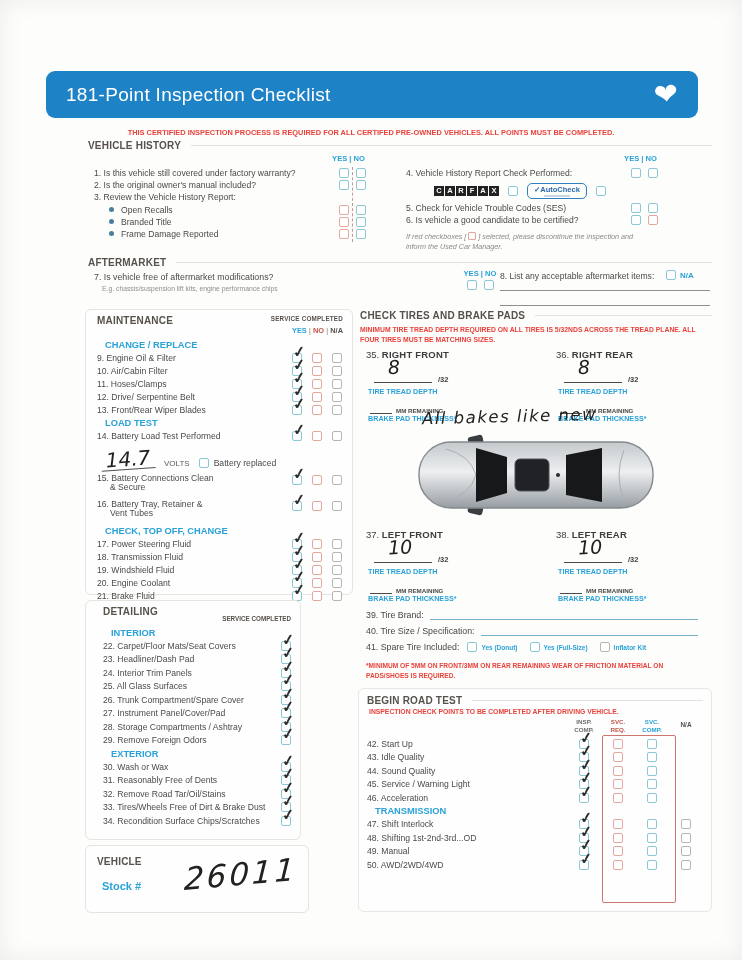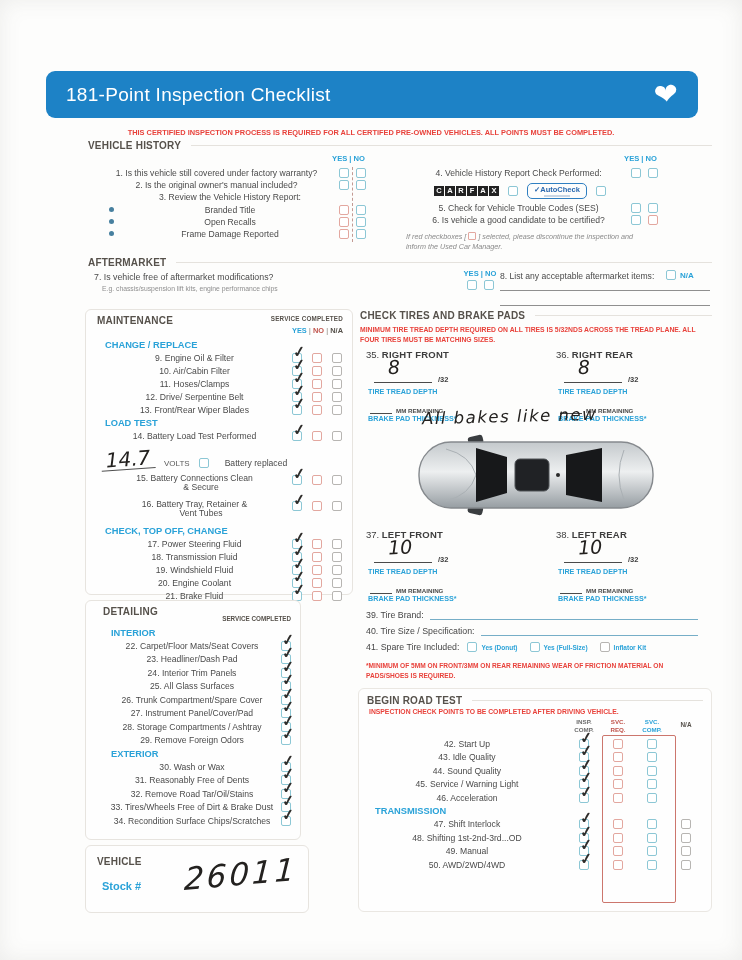--- a/index.html
+++ b/index.html
@@ -11,21 +11,21 @@
           display:flex;align-items:center;padding:0 20px;box-sizing:border-box;color:#fff;margin-left:8px;}
   .banner-title{font-size:19px;letter-spacing:.3px;}
   .heart{margin-left:auto;font-size:29px;line-height:1;transform:rotate(-6deg);}
   .notice{position:absolute;left:0;top:128px;width:100%;text-align:center;font-size:7.4px;font-weight:bold;color:#e8423b;}
 
   
   .sec-head{display:flex;align-items:center;height:12px;}
   .sec-title{font-size:10px;font-weight:bold;color:#56514b;letter-spacing:.2px;white-space:nowrap;}
   .sec-head::after{content:"";flex:1;border-top:1px solid #e5e2dd;margin-left:10px;}
   .row{display:flex;align-items:center;height:12.2px;font-size:8.6px;color:#4a4a4a;}
-  .lbl{flex:1;text-align:center;}
+  .lbl{flex:1;}
   .boxes{display:flex;gap:7px;align-items:center;}
   .cb{width:10px;height:10px;border:1.2px solid;border-radius:2px;box-sizing:border-box;display:inline-block;background:#fff;}
   .teal{border-color:#8cc7d5;}
   .pink{border-color:#e3a79f;}
   .grayb{border-color:#b7b5b2;}
   .cbwrap{position:relative;width:10px;height:10px;display:inline-block;flex:none;}
   .cbwrap .cb{position:absolute;left:0;top:0;}
   .check{position:absolute;left:1px;top:-9px;font-size:15px;font-weight:bold;color:#2e2c2a;transform:rotate(-8deg);line-height:1;}
   .hw{font-family:"DejaVu Sans",sans-serif;font-style:italic;color:#23211f;}
   .ghead{font-size:9.3px;font-weight:bold;color:#2aa2d8;height:13px;display:flex;align-items:center;margin-left:8px;}
@@ -64,21 +64,21 @@
   .svc-lbl{font-size:6.3px;font-weight:bold;color:#55504a;letter-spacing:.2px;}
   .mt-cols{text-align:right;font-size:7.4px;font-weight:bold;height:12px;}
   .mrow{display:flex;align-items:center;height:13px;font-size:8.6px;color:#4a4a4a;}
   .mrow .boxes{gap:10px;margin-right:1px;}
   .mrow2{height:25px;align-items:flex-start;padding-top:1px;}
   .mrow2 .boxes{margin-top:2px;}
   .l2{font-size:8.6px;color:#4a4a4a;padding-left:13px;margin-top:-1px;}
   .volts{display:flex;align-items:flex-end;gap:9px;height:27px;padding-left:4px;margin:1px 0 2px;}
   .volts-val{border-bottom:1.2px solid #4f4f4f;width:54px;text-align:center;font-size:20px;line-height:1;transform:rotate(-4deg);}
   .volts-lbl{font-size:8px;color:#5a5a5a;padding-bottom:2px;}
-  .batt{display:flex;gap:16px;align-items:center;font-size:8.6px;color:#4a4a4a;padding-bottom:2px;}
+  .batt{display:flex;gap:5px;align-items:center;font-size:8.6px;color:#4a4a4a;padding-bottom:2px;}
 
   .dt{left:85px;top:600px;width:216px;height:240px;padding:5px 9px 0 17px;}
   .drow{display:flex;align-items:center;height:13.5px;font-size:8.6px;color:#4a4a4a;}
   .dt-svc{text-align:right;font-size:6.3px;font-weight:bold;color:#55504a;height:11px;margin-top:-2px;}
 
   .vb{left:85px;top:845px;width:224px;height:68px;padding:5px 9px 0 11px;}
   .stock-lbl{position:absolute;left:16px;top:34px;font-size:11px;font-weight:bold;color:#2aa2d8;}
   .stock-val{position:absolute;left:98px;top:10px;font-size:31px;letter-spacing:3px;transform:rotate(-5deg) skewX(-8deg);}
 
   
@@ -147,29 +147,29 @@
         <span class="boxes">
           <span class="cb teal"></span>
           <span class="cb teal"></span>
         </span>
       </div>
       <div class="row">
         <span class="lbl">3. Review the Vehicle History Report:</span>
       </div>
       <div class="row">
         <span class="bullet"></span>
-        <span class="lbl">Branded Title</span>
+        <span class="lbl">Open Recalls</span>
         <span class="boxes">
           <span class="cb pink"></span>
           <span class="cb teal"></span>
         </span>
       </div>
       <div class="row">
         <span class="bullet"></span>
-        <span class="lbl">Open Recalls</span>
+        <span class="lbl">Branded Title</span>
         <span class="boxes">
           <span class="cb pink"></span>
           <span class="cb teal"></span>
         </span>
       </div>
       <div class="row">
         <span class="bullet"></span>
         <span class="lbl">Frame Damage Reported</span>
         <span class="boxes">
           <span class="cb pink"></span>

